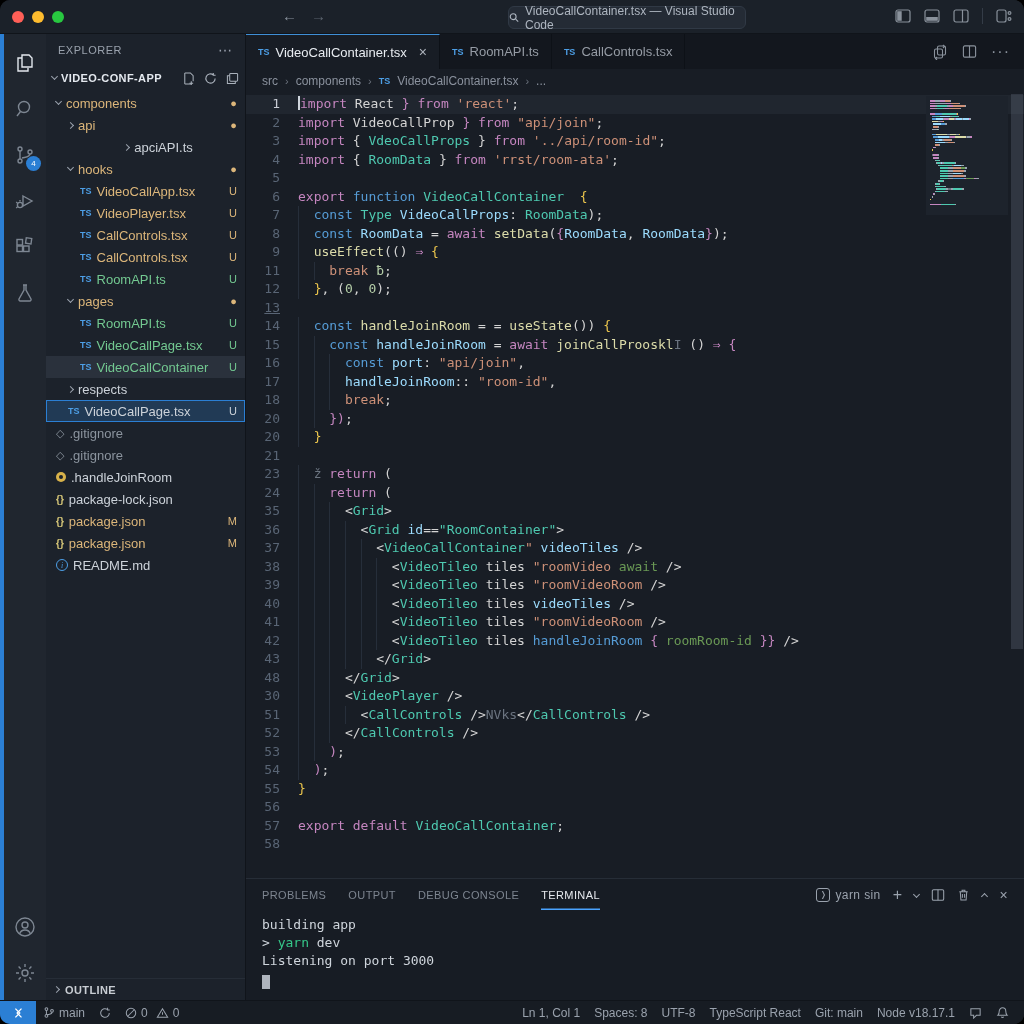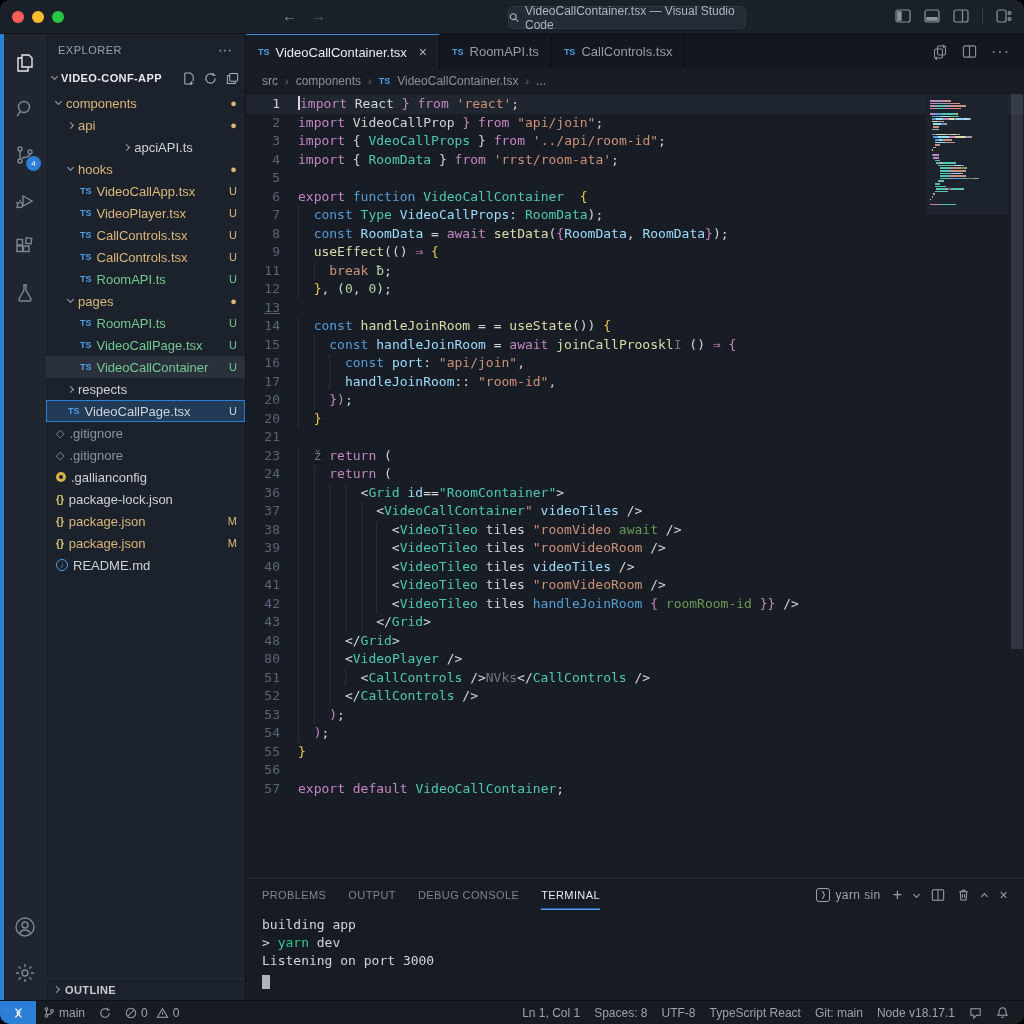--- a/index.html
+++ b/index.html
@@ -306,21 +306,21 @@
           <div class="tree-item" style="padding-left: 10px;">
             <span class="diam">◇</span>
             <span class="c-gray">.gitignore</span>
           </div>
           <div class="tree-item" style="padding-left: 10px;">
             <span class="diam">◇</span>
             <span class="c-gray">.gitignore</span>
           </div>
           <div class="tree-item" style="padding-left: 10px;">
             <span class="cfg-ico"></span>
-            <span class="c-def">.gallianconfig</span>
+            <span class="c-def">.handleJoinRoom</span>
           </div>
           <div class="tree-item" style="padding-left: 10px;">
             <span class="brace-ico">{}</span>
             <span class="c-def">package-lock.json</span>
           </div>
           <div class="tree-item" style="padding-left: 10px;">
             <span class="brace-ico">{}</span>
             <span class="c-gold">package.json</span>
             <span class="badge c-gold">M</span>
           </div>
@@ -392,42 +392,45 @@
             <div class="line"><span class="ln" style="display: inline-block;">7</span><span class="lc"><span class="ind">  </span><span class="tok-blu">const </span><span class="tok-typ">Type </span><span class="tok-var">VideoCallProps</span><span class="tok-pln">: </span><span class="tok-typ">RoomData</span><span class="tok-pln">);</span></span></div>
             <div class="line"><span class="ln" style="display: inline-block;">8</span><span class="lc"><span class="ind">  </span><span class="tok-blu">const </span><span class="tok-var">RoomData </span><span class="tok-pln">= </span><span class="tok-kw">await </span><span class="tok-fn">setData</span><span class="tok-pln">(</span><span class="tok-pur">{</span><span class="tok-var">RoomData</span><span class="tok-pln">, </span><span class="tok-var">RoomData</span><span class="tok-pur">}</span><span class="tok-pln">);</span></span></div>
             <div class="line"><span class="ln" style="display: inline-block;">9</span><span class="lc"><span class="ind">  </span><span class="tok-fn">useEffect</span><span class="tok-pln">(() </span><span class="tok-kw">⇒ </span><span class="tok-gold">{</span></span></div>
             <div class="line"><span class="ln" style="display: inline-block;">11</span><span class="lc"><span class="ind">  </span><span class="ind">  </span><span class="tok-str">break </span><span class="tok-num">ƀ</span><span class="tok-pln">;</span></span></div>
             <div class="line"><span class="ln" style="display: inline-block;">12</span><span class="lc"><span class="ind">  </span><span class="tok-gold">}</span><span class="tok-pln">, (</span><span class="tok-num">0</span><span class="tok-pln">, </span><span class="tok-num">0</span><span class="tok-pln">);</span></span></div>
             <div class="line"><span class="ln" style="display: inline-block; text-decoration: underline;">13</span><span class="lc"></span></div>
             <div class="line"><span class="ln" style="display: inline-block;">14</span><span class="lc"><span class="ind">  </span><span class="tok-blu">const </span><span class="tok-fn">handleJoinRoom </span><span class="tok-pln">= = </span><span class="tok-fn">useState</span><span class="tok-pln">()) </span><span class="tok-gold">{</span></span></div>
             <div class="line"><span class="ln" style="display: inline-block;">15</span><span class="lc"><span class="ind">  </span><span class="ind">  </span><span class="tok-blu">const </span><span class="tok-var">handleJoinRoom </span><span class="tok-pln">= </span><span class="tok-kw">await </span><span class="tok-fn">joinCallProoskl</span><span class="tok-ghost">I</span><span class="tok-pln"> () </span><span class="tok-kw">⇒ </span><span class="tok-pur">{</span></span></div>
             <div class="line"><span class="ln" style="display: inline-block;">16</span><span class="lc"><span class="ind">  </span><span class="ind">  </span><span class="ind">  </span><span class="tok-blu">const </span><span class="tok-var">port</span><span class="tok-pln">: </span><span class="tok-str">"api/join"</span><span class="tok-pln">,</span></span></div>
             <div class="line"><span class="ln" style="display: inline-block;">17</span><span class="lc"><span class="ind">  </span><span class="ind">  </span><span class="ind">  </span><span class="tok-var">handleJoinRoom</span><span class="tok-pln">:: </span><span class="tok-str">"room-id"</span><span class="tok-pln">,</span></span></div>
+            <div class="line"><span class="ln" style="display: inline-block;">18</span><span class="lc"><span class="ind">  </span><span class="ind">  </span><span class="ind">  </span><span class="tok-str">break</span><span class="tok-pln">;</span></span></div>
             <div class="line"><span class="ln" style="display: inline-block;">20</span><span class="lc"><span class="ind">  </span><span class="ind">  </span><span class="tok-pur">})</span><span class="tok-pln">;</span></span></div>
             <div class="line"><span class="ln" style="display: inline-block;">20</span><span class="lc"><span class="ind">  </span><span class="tok-gold">}</span></span></div>
             <div class="line"><span class="ln" style="display: inline-block;">21</span><span class="lc"></span></div>
             <div class="line"><span class="ln" style="display: inline-block;">23</span><span class="lc"><span class="ind">  </span><span class="tok-ghost">ž </span><span class="tok-kw">return </span><span class="tok-pln">(</span></span></div>
             <div class="line"><span class="ln" style="display: inline-block;">24</span><span class="lc"><span class="ind">  </span><span class="ind">  </span><span class="tok-kw">return </span><span class="tok-pln">(</span></span></div>
+            <div class="line"><span class="ln" style="display: inline-block;">35</span><span class="lc"><span class="ind">  </span><span class="ind">  </span><span class="ind">  </span><span class="tok-pln">&lt;</span><span class="tok-typ">Grid</span><span class="tok-pln">&gt;</span></span></div>
             <div class="line"><span class="ln" style="display: inline-block;">36</span><span class="lc"><span class="ind">  </span><span class="ind">  </span><span class="ind">  </span><span class="ind">  </span><span class="tok-pln">&lt;</span><span class="tok-typ">Grid</span><span class="tok-pln"> </span><span class="tok-var">id</span><span class="tok-pln">==</span><span class="tok-typ">"RoomContainer"</span><span class="tok-pln">&gt;</span></span></div>
             <div class="line"><span class="ln" style="display: inline-block;">37</span><span class="lc"><span class="ind">  </span><span class="ind">  </span><span class="ind">  </span><span class="ind">  </span><span class="ind">  </span><span class="tok-pln">&lt;</span><span class="tok-typ">VideoCallContainer</span><span class="tok-str">"</span><span class="tok-pln"> </span><span class="tok-var">videoTiles</span><span class="tok-pln"> /&gt;</span></span></div>
             <div class="line"><span class="ln" style="display: inline-block;">38</span><span class="lc"><span class="ind">  </span><span class="ind">  </span><span class="ind">  </span><span class="ind">  </span><span class="ind">  </span><span class="ind">  </span><span class="tok-pln">&lt;</span><span class="tok-typ">VideoTileo</span><span class="tok-pln"> tiles </span><span class="tok-str">"roomVideo </span><span class="tok-grn">await</span><span class="tok-pln"> /&gt;</span></span></div>
             <div class="line"><span class="ln" style="display: inline-block;">39</span><span class="lc"><span class="ind">  </span><span class="ind">  </span><span class="ind">  </span><span class="ind">  </span><span class="ind">  </span><span class="ind">  </span><span class="tok-pln">&lt;</span><span class="tok-typ">VideoTileo</span><span class="tok-pln"> tiles </span><span class="tok-str">"roomVideoRoom</span><span class="tok-pln"> /&gt;</span></span></div>
             <div class="line"><span class="ln" style="display: inline-block;">40</span><span class="lc"><span class="ind">  </span><span class="ind">  </span><span class="ind">  </span><span class="ind">  </span><span class="ind">  </span><span class="ind">  </span><span class="tok-pln">&lt;</span><span class="tok-typ">VideoTileo</span><span class="tok-pln"> tiles </span><span class="tok-var">videoTiles</span><span class="tok-pln"> /&gt;</span></span></div>
             <div class="line"><span class="ln" style="display: inline-block;">41</span><span class="lc"><span class="ind">  </span><span class="ind">  </span><span class="ind">  </span><span class="ind">  </span><span class="ind">  </span><span class="ind">  </span><span class="tok-pln">&lt;</span><span class="tok-typ">VideoTileo</span><span class="tok-pln"> tiles </span><span class="tok-str">"roomVideoRoom</span><span class="tok-pln"> /&gt;</span></span></div>
             <div class="line"><span class="ln" style="display: inline-block;">42</span><span class="lc"><span class="ind">  </span><span class="ind">  </span><span class="ind">  </span><span class="ind">  </span><span class="ind">  </span><span class="ind">  </span><span class="tok-pln">&lt;</span><span class="tok-typ">VideoTileo</span><span class="tok-pln"> tiles </span><span class="tok-blu">handleJoinRoom </span><span class="tok-pur">{ </span><span class="tok-grn">roomRoom-id</span><span class="tok-pur"> }}</span><span class="tok-pln"> /&gt;</span></span></div>
             <div class="line"><span class="ln" style="display: inline-block;">43</span><span class="lc"><span class="ind">  </span><span class="ind">  </span><span class="ind">  </span><span class="ind">  </span><span class="ind">  </span><span class="tok-pln">&lt;/</span><span class="tok-typ">Grid</span><span class="tok-pln">&gt;</span></span></div>
             <div class="line"><span class="ln" style="display: inline-block;">48</span><span class="lc"><span class="ind">  </span><span class="ind">  </span><span class="ind">  </span><span class="tok-pln">&lt;/</span><span class="tok-typ">Grid</span><span class="tok-pln">&gt;</span></span></div>
-            <div class="line"><span class="ln" style="display: inline-block;">80</span><span class="lc"><span class="ind">  </span><span class="ind">  </span><span class="ind">  </span><span class="tok-pln">&lt;</span><span class="tok-typ">VideoPlayer</span><span class="tok-pln"> /&gt;</span></span></div>
+            <div class="line"><span class="ln" style="display: inline-block;">30</span><span class="lc"><span class="ind">  </span><span class="ind">  </span><span class="ind">  </span><span class="tok-pln">&lt;</span><span class="tok-typ">VideoPlayer</span><span class="tok-pln"> /&gt;</span></span></div>
             <div class="line"><span class="ln" style="display: inline-block;">51</span><span class="lc"><span class="ind">  </span><span class="ind">  </span><span class="ind">  </span><span class="ind">  </span><span class="tok-pln">&lt;</span><span class="tok-typ">CallControls</span><span class="tok-pln"> /&gt;</span><span class="tok-ghost">NVks</span><span class="tok-pln">&lt;/</span><span class="tok-typ">CallControls</span><span class="tok-pln"> /&gt;</span></span></div>
             <div class="line"><span class="ln" style="display: inline-block;">52</span><span class="lc"><span class="ind">  </span><span class="ind">  </span><span class="ind">  </span><span class="tok-pln">&lt;/</span><span class="tok-typ">CallControls</span><span class="tok-pln"> /&gt;</span></span></div>
             <div class="line"><span class="ln" style="display: inline-block;">53</span><span class="lc"><span class="ind">  </span><span class="ind">  </span><span class="tok-pur">)</span><span class="tok-pln">;</span></span></div>
             <div class="line"><span class="ln" style="display: inline-block;">54</span><span class="lc"><span class="ind">  </span><span class="tok-pur">)</span><span class="tok-pln">;</span></span></div>
             <div class="line"><span class="ln" style="display: inline-block;">55</span><span class="lc"><span class="tok-gold">}</span></span></div>
             <div class="line"><span class="ln" style="display: inline-block;">56</span><span class="lc"></span></div>
             <div class="line"><span class="ln" style="display: inline-block;">57</span><span class="lc"><span class="tok-kw">export </span><span class="tok-kw">default </span><span class="tok-typ">VideoCallContainer</span><span class="tok-pln">;</span></span></div>
+            <div class="line"><span class="ln" style="display: inline-block;">58</span><span class="lc"></span></div>
           </div>
         <div class="minimap">
             <div class="mm-line">
               <span class="mm-seg" style="width: 0px;"></span>
               <span class="mm-seg" style="width: 5.25px; background: rgb(197, 134, 192);"></span>
               <span class="mm-seg" style="width: 4.5px; background: rgb(154, 164, 176);"></span>
               <span class="mm-seg" style="width: 5.25px; background: rgb(197, 134, 192);"></span>
               <span class="mm-seg" style="width: 5.25px; background: rgb(206, 145, 120);"></span>
               <span class="mm-seg" style="width: 0.75px; background: rgb(154, 164, 176);"></span>
             </div>

